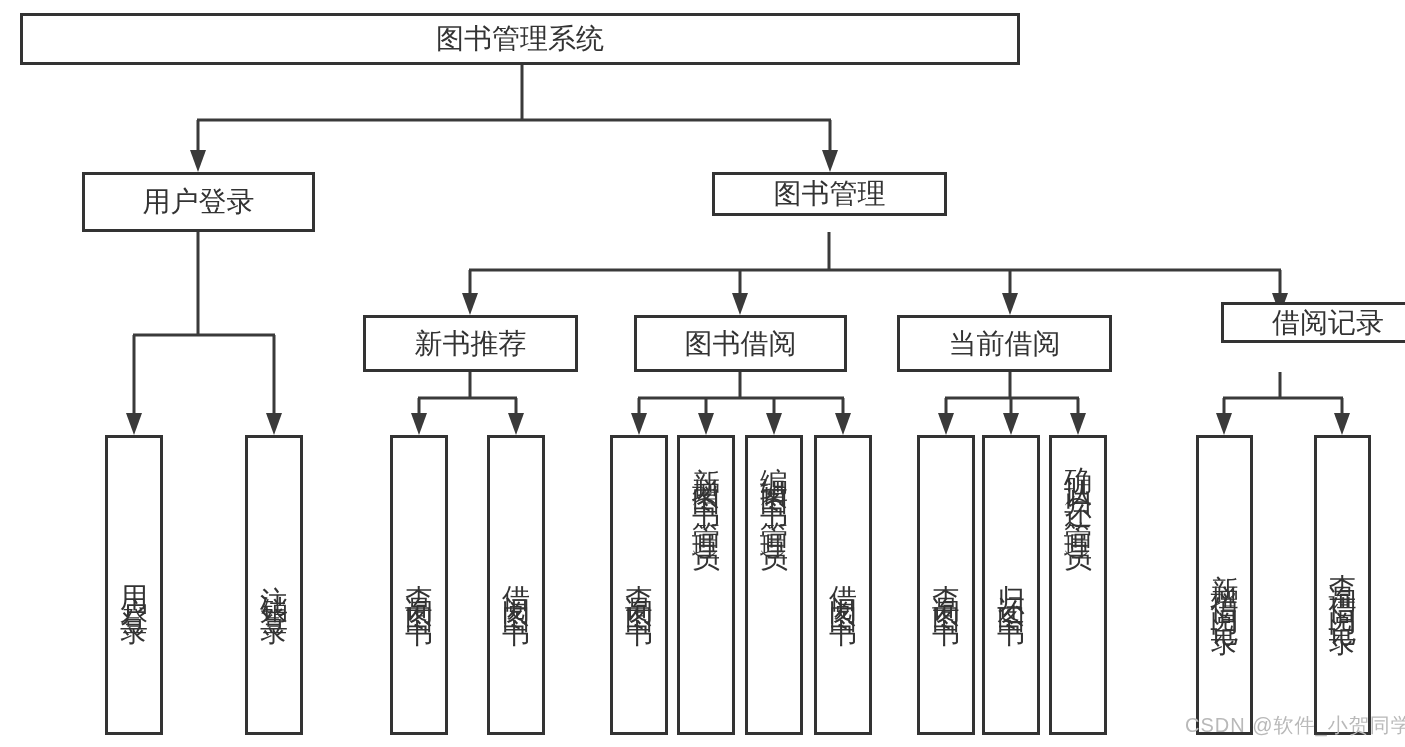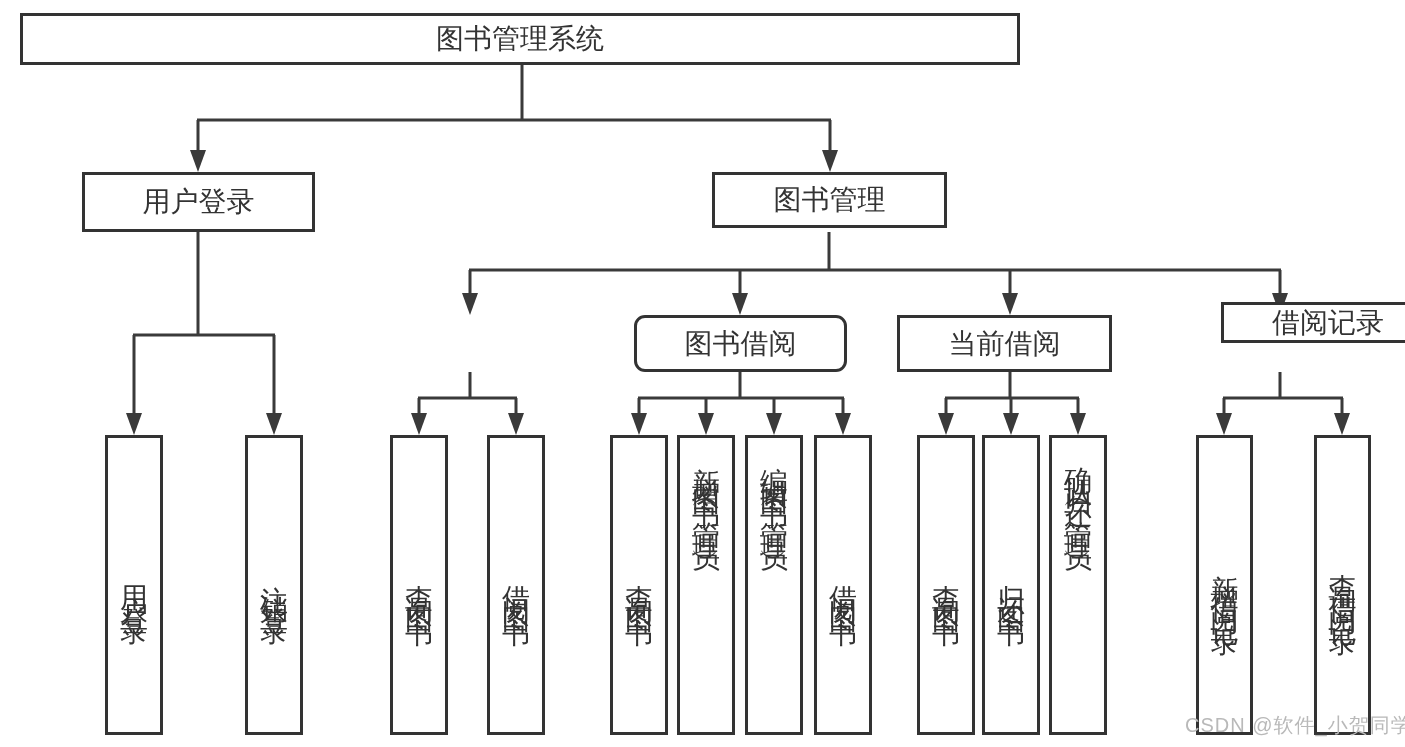--- a/index.html
+++ b/index.html
@@ -37,23 +37,23 @@
   }
   .node .vlabel {
     writing-mode: vertical-rl;
     letter-spacing: 11px;
     line-height: 1.4;
   }
   .node.top-align { align-items: flex-start; padding-top: 7px; }
   
   #n-root   { left: 20px;   top: 13px;  width: 1000px; height: 52px; }
   #n-l2-0   { left: 82px;   top: 172px; width: 233px;  height: 60px; }
-  #n-l2-1   { left: 712px;  top: 172px; width: 235px;  height: 56px; }
+  #n-l2-1   { left: 712px;  top: 172px; width: 235px;  height: 44px; }
   #n-l3-0   { left: 363px;  top: 315px; width: 215px;  height: 57px; }
-  #n-l3-1   { left: 634px;  top: 315px; width: 213px;  height: 57px; border-radius: 11px; }
+  #n-l3-1   { left: 634px;  top: 315px; width: 213px;  height: 57px; }
   #n-l3-2   { left: 897px;  top: 315px; width: 215px;  height: 57px; }
   #n-l3-3   { left: 1173px; top: 302px; width: 214px;  height: 41px; margin-left: 48px; }
   .leaf     { top: 435px; width: 58px; height: 300px; }
   #n-leaf-0  { left: 105px;  }
   #n-leaf-1  { left: 245px;  }
   #n-leaf-2  { left: 390px;  }
   #n-leaf-3  { left: 487px;  }
   #n-leaf-4  { left: 610px;  }
   #n-leaf-5  { left: 677px;  }
   #n-leaf-6  { left: 745px;  }
@@ -119,20 +119,23 @@
     <span>图书管理系统</span>
   </div>
 
   <div class="node" id="n-l2-0">
     <span>用户登录</span>
   </div>
   <div class="node" id="n-l2-1">
     <span>图书管理</span>
   </div>
 
+  <div class="node" id="n-l3-0">
+    <span>新书推荐</span>
+  </div>
   <div class="node" id="n-l3-1">
     <span>图书借阅</span>
   </div>
   <div class="node" id="n-l3-2">
     <span>当前借阅</span>
   </div>
   <div class="node" id="n-l3-3">
     <span>借阅记录</span>
   </div>
 

